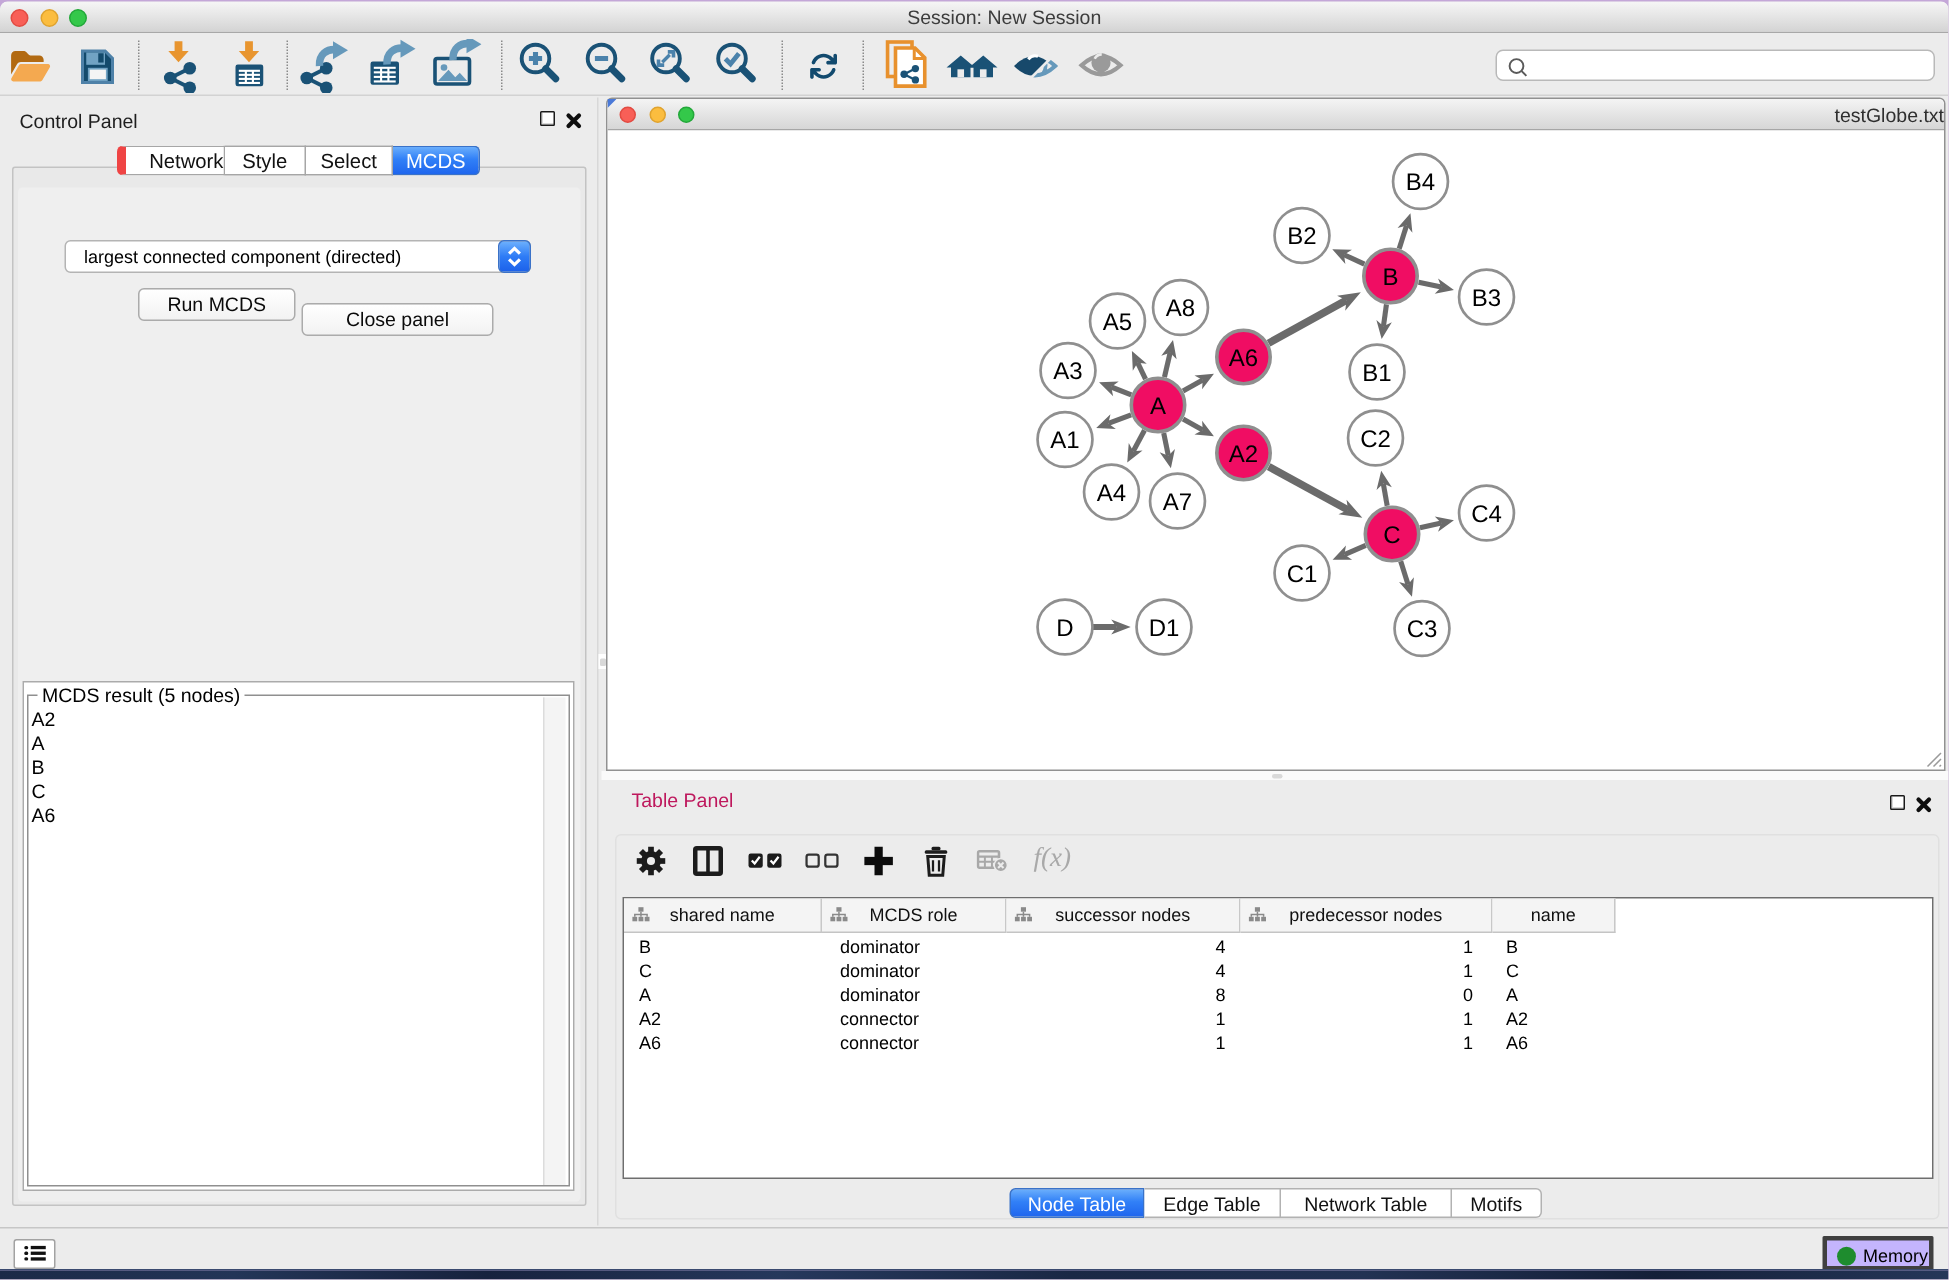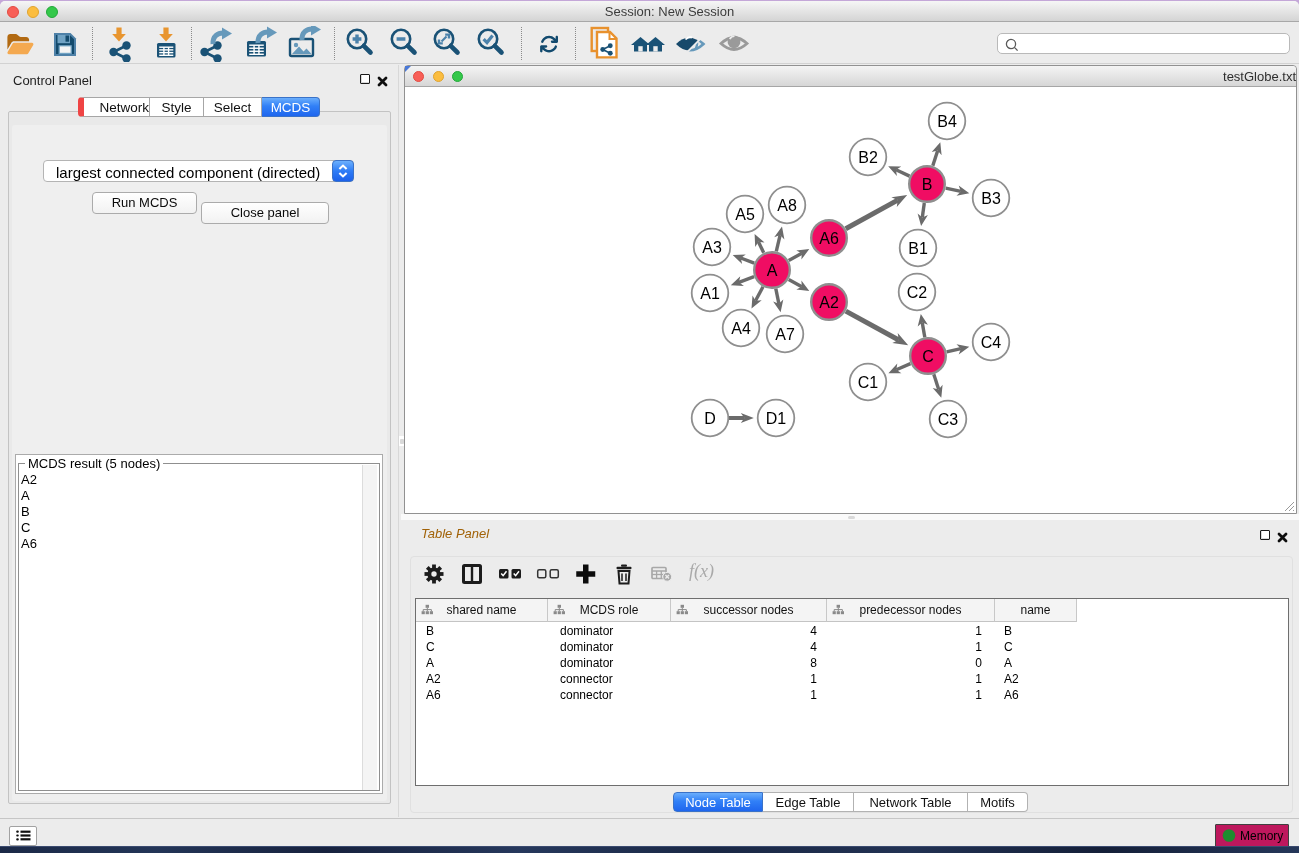--- a/index.html
+++ b/index.html
@@ -20,57 +20,57 @@
 .closex { position:absolute; }
 #cp-panel { position:absolute; left:8px; top:110px; width:383px; height:693px; background:#e9e9e9; border:1px solid #c3c3c3; border-radius:2px; }
 #cp-inner { position:absolute; left:12px; top:124px; width:375px; height:676px; background:#efefef; border-radius:3px; }
 #tabs { position:absolute; left:78px; top:96px; height:20px; }
 .tab { position:absolute; top:0; height:20px; background:#fff; border:1px solid #a6a6a6; border-left:none; font-size:13.5px; color:#111; text-align:center; line-height:19px; }
 .tab.first { border-left:6px solid #ef4444; border-radius:4px 0 0 4px;text-align:right; }
 .tab.last { border-radius:0 4px 4px 0; }
 .tab.sel { background:linear-gradient(#6aaefc,#3180f7 45%,#1f66ee); color:#fff; border-color:#3a72c8; }
 #optlabel { position:absolute; left:0; top:136px; width:399px; text-align:center; font-size:13px; color:#141414; }
 #dropdown { position:absolute; left:43px; top:159px; width:311px; height:22px; background:#fff; border:1px solid #b4b4b4; border-radius:4px; }
-#dropdown .txt { position:absolute; left:12px; top:3px; font-size:15px; color:#000; }
+#dropdown .txt { position:absolute; left:12px; top:3px; font-size:12px; color:#000; }
 #stepper { position:absolute; right:-1px; top:-1px; width:22px; height:22px; border-radius:4px; background:linear-gradient(#6cb0fd,#2e7cf6 50%,#1c61ea); border:1px solid #3a72c8; }
 .btn { position:absolute; height:22px; background:linear-gradient(#ffffff,#f2f2f2); border:1px solid #ababab; border-radius:4px; font-size:13px; color:#0a0a0a; text-align:center; line-height:20px; }
 
 #mcdsbox { position:absolute; left:15px; top:453px; width:368px; height:340px; background:#fff; border:1px solid #ababab; }
 #fieldset { position:absolute; left:2px; top:8px; right:2px; bottom:2px; border:1px solid #8f8f8f; }
 #legend { position:absolute; left:9px; top:1px; background:#fff; padding:0 3px; font-size:13px; color:#000; }
 #mlist { position:absolute; left:5px; top:17px; font-size:13px; color:#000; line-height:16px; }
 #mscroll { position:absolute; right:5px; top:10px; bottom:3px; width:15px; background:#f4f4f4; border-left:1px solid #dcdcdc; }
 
 #vsplit { position:absolute; left:398px; top:64px; width:1px; height:752px; background:#d8d8d8; }
 #hstrip { position:absolute; left:401px; top:513px; width:898px; height:6px; background:#fafafa; }
 #hhandle { position:absolute; left:848px; top:514.5px; width:6.5px; height:3.5px; background:#d9d9d9; border-radius:1.5px; }
 #vhandle { position:absolute; left:398.5px; top:434.5px; width:5.5px; height:10.5px; background:#ffffff; }
 #vhandle .in { position:absolute; left:1px; top:3px; width:4px; height:5px; background:#d9d9d9; border-radius:1px; }
 
 #netwin { position:absolute; left:404px; top:64px; width:893px; height:449px; background:#fff; border:1px solid #919191; border-radius:4px 4px 0 0; }
 #nettitle { position:absolute; left:0; top:0; right:0; height:21px; background:linear-gradient(#f4f4f4,#d6d6d6); border-bottom:1px solid #a6a6a6; border-radius:4px 4px 0 0; }
 #nettitle .t { position:absolute; left:0; right:0; top:3px; text-align:right; font-size:13px; color:#2e2e2e; }
 .tls { position:absolute; width:11px; height:11px; border-radius:50%; top:5px; }
 
-#tp-title { position:absolute; left:421px; top:525px; font-size:13px; color:#a16207;font-style:italic; }
+#tp-title { position:absolute; left:421px; top:525px; font-size:13px; color:#be185d; }
 #tp-toolbar { position:absolute; left:404px; top:556px; width:895px; height:36px; }
 #tp-panel { position:absolute; left:410px; top:555px; width:883px; height:257px; border:1px solid #e0e0e0; border-radius:4px; }
 #tablebox { position:absolute; left:415px; top:597px; width:874px; height:188px; background:#fff; border:1px solid #6e6e6e; }
 .hcell { position:absolute; top:0; height:23px; background:#f4f4f4; border-right:1px solid #c8c8c8; border-bottom:1px solid #c4c4c4; }
 .hcell .txt { position:absolute; left:0; right:0; top:4px; text-align:center; font-size:12px; color:#111; }
 .trow { position:absolute; font-size:12px; color:#000; height:16px; line-height:16px; }
 
 .btab { position:absolute; top:791px; height:20px; background:#fff; border:1px solid #b2b2b2; border-left:none; font-size:13px; color:#111; text-align:center; line-height:19px; }
 .btab.first { border-left:1px solid #b2b2b2; border-radius:4px 0 0 4px; }
 .btab.last { border-radius:0 4px 4px 0; }
 .btab.sel { background:linear-gradient(#6aaefc,#3180f7 45%,#1f66ee); color:#fff; border-color:#3a72c8; }
 
 #statusbar { position:absolute; left:0; top:817px; width:1299px; height:29px; background:#ececec; border-top:1px solid #c6c6c6; }
 #hambtn { position:absolute; left:9px; top:7px; width:28px; height:20px; background:#fff; border:1.5px solid #a2a2a2; border-radius:2px; }
-#membtn { position:absolute; right:10px; top:5px; width:74px; height:23px; background:#be185d; border:1px solid #404040; border-radius:1px; }
+#membtn { position:absolute; right:10px; top:5px; width:74px; height:23px; background:#c4b5fd; border:3px solid #404040; border-radius:1px; }
 #bottomdark { position:absolute; left:0; top:846px; width:1299px; height:7px; border-top:1px solid #3a4a6f; background:linear-gradient(90deg,#1b2947 0%,#233557 12%,#17223e 25%,#26385c 40%,#1a2845 55%,#223253 70%,#141f38 85%,#253759 100%); }
 </style>
 </head>
 <body>
 <div id="win">
   <div id="titlebar">
     <div class="tl" style="left:7px;background:#f85f57;border:0.5px solid #e24b42;"></div>
     <div class="tl" style="left:27px;background:#fbbd3f;border:0.5px solid #e0a32e;"></div>
     <div class="tl" style="left:46px;background:#34c84a;border:0.5px solid #23a83a;"></div>
     <div class="t">Session: New Session</div>

